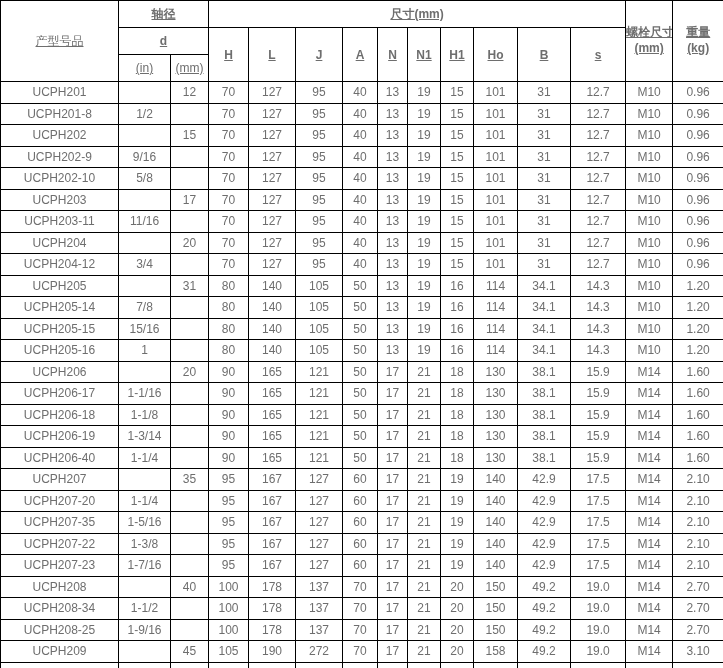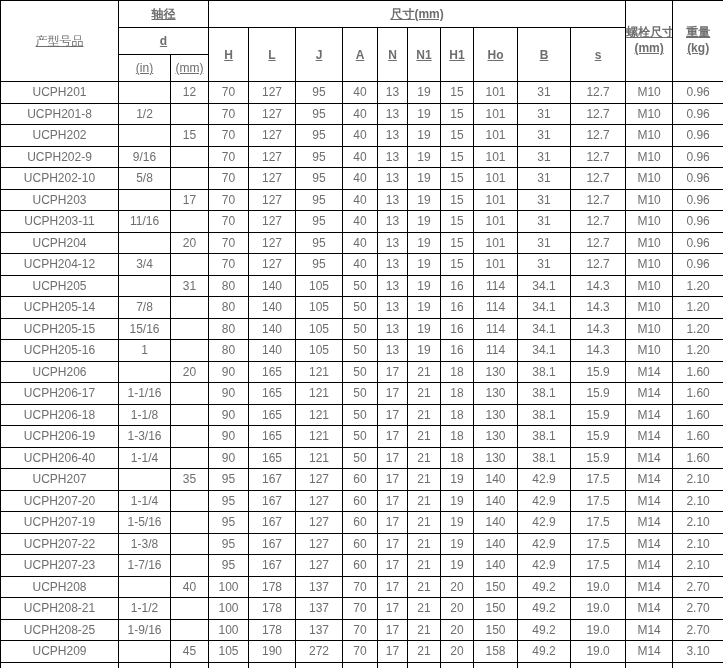--- a/index.html
+++ b/index.html
@@ -373,21 +373,21 @@
     <td>18</td>
     <td>130</td>
     <td>38.1</td>
     <td>15.9</td>
     <td>M14</td>
     <td>1.60</td>
   </tr>
 
   <tr>
     <td>UCPH206-19</td>
-    <td>1-3/16</td>
+    <td>1-3/14</td>
     <td></td>
     <td>90</td>
     <td>165</td>
     <td>121</td>
     <td>50</td>
     <td>17</td>
     <td>21</td>
     <td>18</td>
     <td>130</td>
     <td>38.1</td>
@@ -444,21 +444,21 @@
     <td>21</td>
     <td>19</td>
     <td>140</td>
     <td>42.9</td>
     <td>17.5</td>
     <td>M14</td>
     <td>2.10</td>
   </tr>
 
   <tr>
-    <td>UCPH207-19</td>
+    <td>UCPH207-35</td>
     <td>1-5/16</td>
     <td></td>
     <td>95</td>
     <td>167</td>
     <td>127</td>
     <td>60</td>
     <td>17</td>
     <td>21</td>
     <td>19</td>
     <td>140</td>
@@ -516,21 +516,21 @@
     <td>21</td>
     <td>20</td>
     <td>150</td>
     <td>49.2</td>
     <td>19.0</td>
     <td>M14</td>
     <td>2.70</td>
   </tr>
 
   <tr>
-    <td>UCPH208-21</td>
+    <td>UCPH208-34</td>
     <td>1-1/2</td>
     <td></td>
     <td>100</td>
     <td>178</td>
     <td>137</td>
     <td>70</td>
     <td>17</td>
     <td>21</td>
     <td>20</td>
     <td>150</td>

